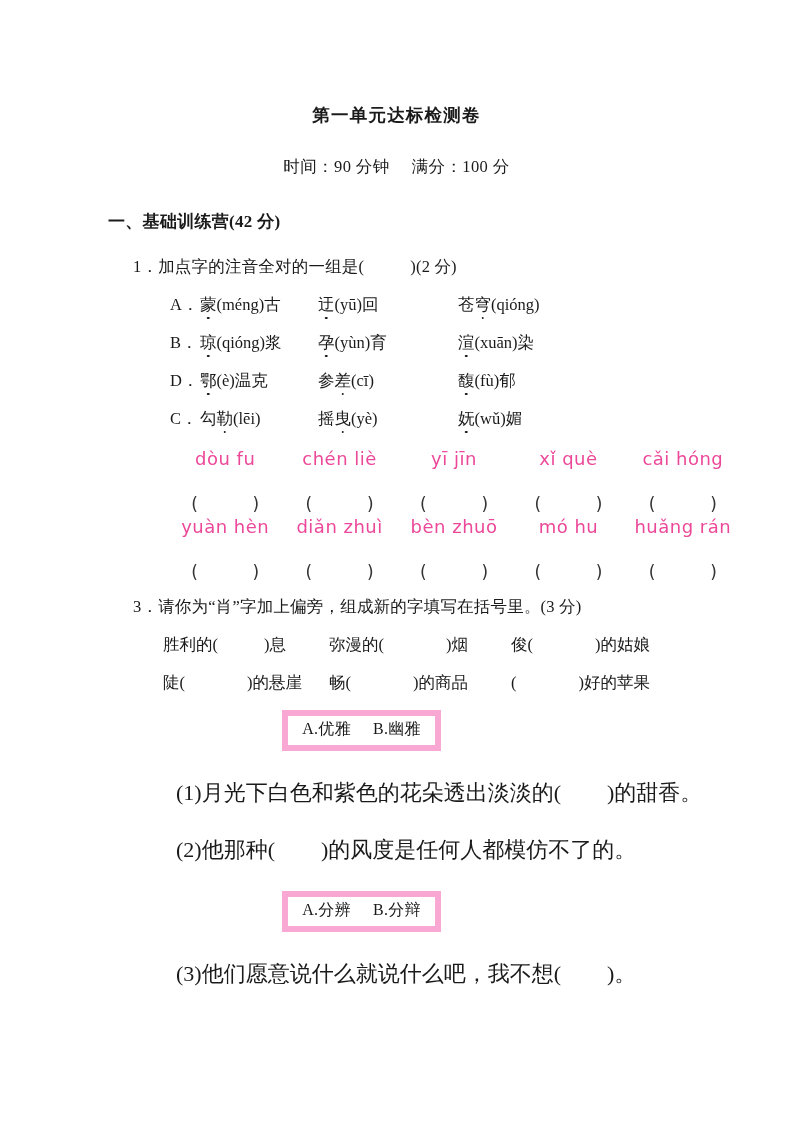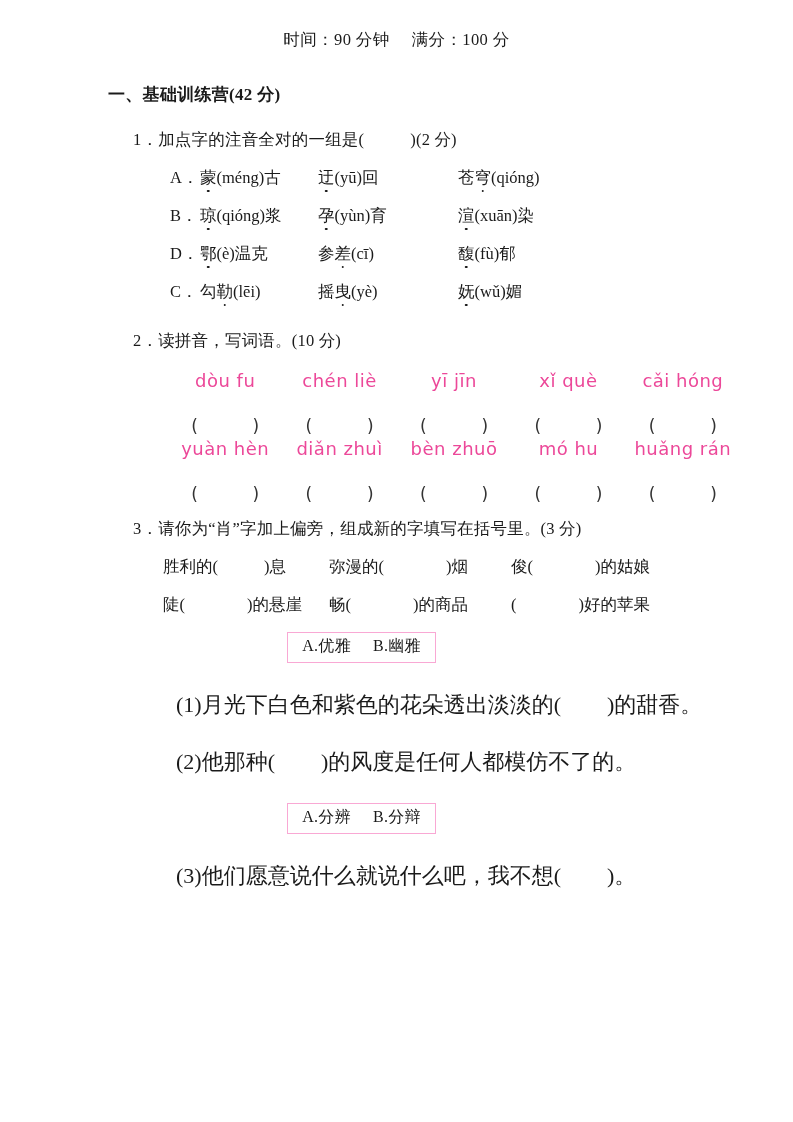--- a/index.html
+++ b/index.html
@@ -149,21 +149,21 @@
   .fl-w3 { width: auto; }
 
   
   .wordbank-wrap {
     display: flex;
     justify-content: center;
     padding-top: 16px;
     padding-right: 70px;
   }
   .wordbank {
-    border: 1px solid #f9a8d4;
+    border: 6px solid #f9a8d4;
     padding: 3px 14px 5px 14px;
     font-size: 16px;
     letter-spacing: 0.3px;
     background: #fff;
     white-space: nowrap;
   }
   .wordbank .sep { display: inline-block; width: 22px; }
   .wordbank-wrap.second { padding-top: 18px; }
 
   .sentences { padding-left: 168px; }
@@ -172,20 +172,21 @@
     margin: 8px;
     padding-top: 19px;
     white-space: nowrap;
   }
 </style>
 </head>
 <body>
 
 <div class="page">
 
+  <h1 class="doc-title">第一单元达标检测卷</h1>
 
   <p class="doc-subtitle">
     <span>时间：90 分钟</span><span class="gap"></span><span>满分：100 分</span>
   </p>
 
   <h2 class="section-heading">一、基础训练营(42 分)</h2>
 
   <div class="question">
     <p class="q-stem"><span>1．加点字的注音全对的一组是(</span><span class="blank-md"></span><span>)(2 分)</span></p>
   </div>
@@ -198,23 +199,20 @@
       <span class="choice-label">B．</span><span class="choice-item ci-1"><span class="dotchar">琼</span><span class="py">(qióng)</span><span>浆</span></span><span class="choice-item ci-2"><span class="dotchar">孕</span><span class="py">(yùn)</span><span>育</span></span><span class="choice-item ci-3"><span class="dotchar">渲</span><span class="py">(xuān)</span><span>染</span></span>
     </p>
     <p class="choice-row">
       <span class="choice-label">D．</span><span class="choice-item ci-1"><span class="dotchar">鄂</span><span class="py">(è)</span><span>温克</span></span><span class="choice-item ci-2"><span>参</span><span class="dotchar">差</span><span class="py">(cī)</span></span><span class="choice-item ci-3"><span class="dotchar">馥</span><span class="py">(fù)</span><span>郁</span></span>
     </p>
     <p class="choice-row">
       <span class="choice-label">C．</span><span class="choice-item ci-1"><span>勾</span><span class="dotchar">勒</span><span class="py">(lēi)</span></span><span class="choice-item ci-2"><span>摇</span><span class="dotchar">曳</span><span class="py">(yè)</span></span><span class="choice-item ci-3"><span class="dotchar">妩</span><span class="py">(wǔ)</span><span>媚</span></span>
     </p>
   </div>
 
-  <div class="question">
-    <p class="q-stem q2">2．读拼音，写词语。(10 分)</p>
-  </div>
 
   <div class="pinyin-block">
     <div class="pinyin-group-row">
       <div class="pinyin-cell"><span class="pinyin-text">dòu fu</span></div>
       <div class="pinyin-cell"><span class="pinyin-text">chén liè</span></div>
       <div class="pinyin-cell"><span class="pinyin-text">yī jīn</span></div>
       <div class="pinyin-cell"><span class="pinyin-text">xǐ què</span></div>
       <div class="pinyin-cell"><span class="pinyin-text">cǎi hóng</span></div>
     </div>
     <div class="paren-row">

